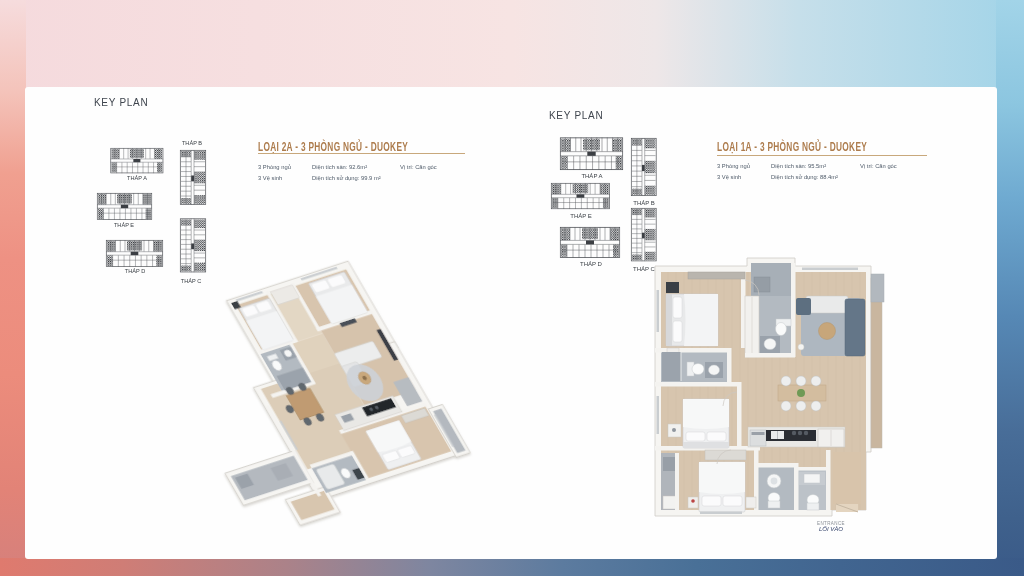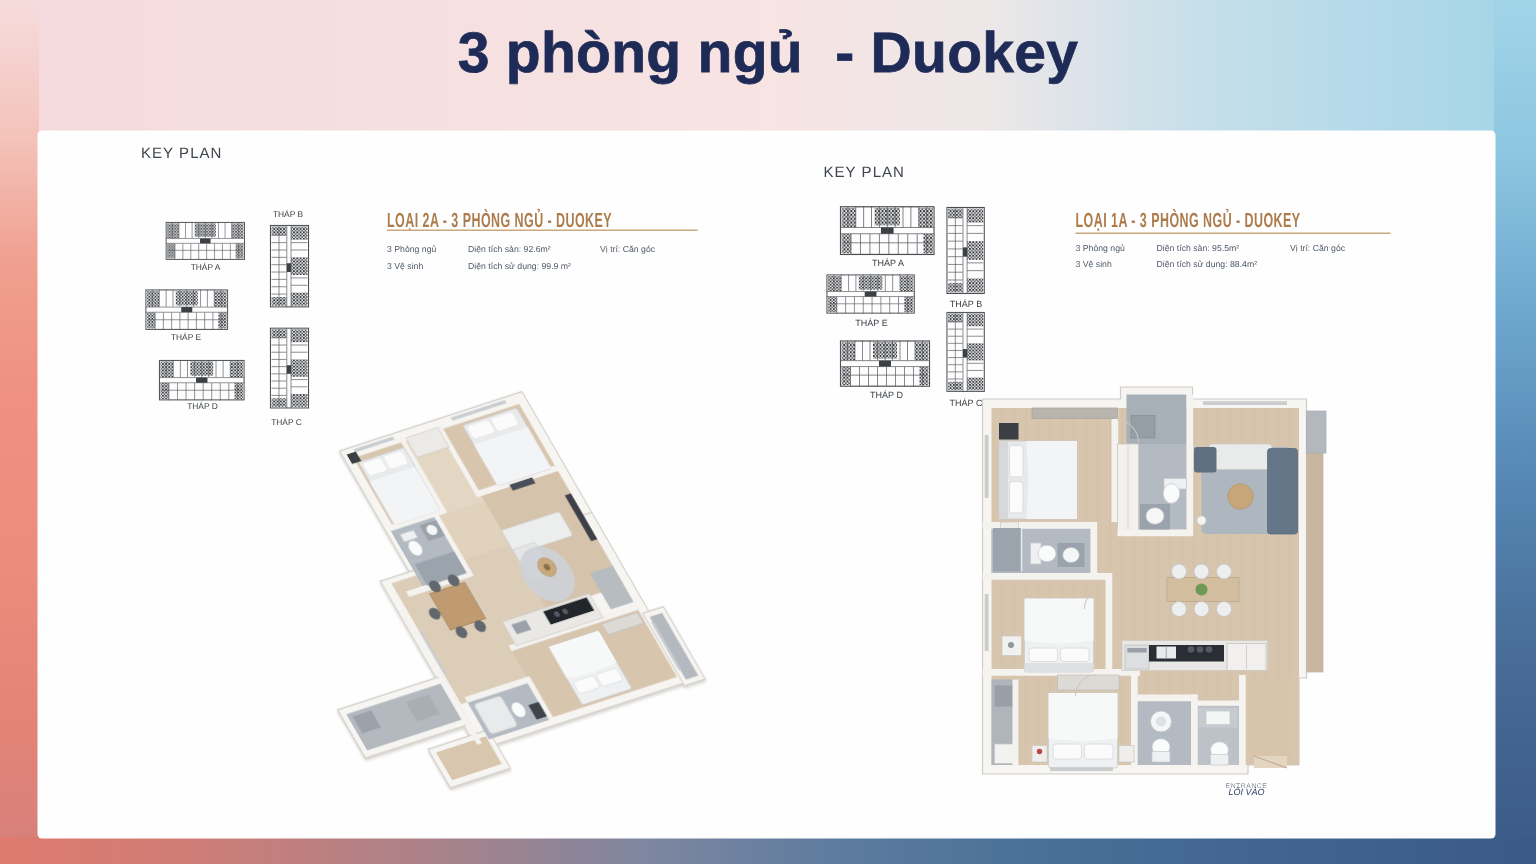--- a/index.html
+++ b/index.html
@@ -15,21 +15,20 @@
   <div class="abs" style="left:0;top:0;width:1024px;height:88px;background:linear-gradient(to right,#f5dadd 0%,#f7e4e3 50%,#eee7e8 64%,#c6dfea 78%,#a2d4e8 100%);"></div>
 
   <div class="abs" style="left:0;top:0;width:26px;height:576px;background:linear-gradient(to bottom,#f6dcdd 0%,#f4c3ba 16%,#f0a090 30%,#ee9183 45%,#ec8c7c 65%,#e28377 85%,#d5807c 100%);"></div>
 
   <div class="abs" style="right:0;top:0;width:28px;height:576px;background:linear-gradient(to bottom,#a2d4e8 0%,#8cc6e0 18%,#6ea9d0 35%,#5688b5 55%,#486d98 75%,#3f618c 90%,#3a5a88 100%);"></div>
 
   <div class="abs" style="left:0;bottom:0;width:1024px;height:18px;background:linear-gradient(to right,#df7a6e 0%,#cf7d76 12%,#ab8289 28%,#7e86a0 42%,#5c7b9f 55%,#497097 68%,#416590 82%,#3a5a88 100%);"></div>
 
   <div class="abs" style="left:25px;top:87px;width:972px;height:472px;background:#fefefe;border-radius:3px;"></div>
 
-  <div class="abs" style="left:0;top:15px;width:1024px;text-align:center;font-size:38px;font-weight:bold;color:#1f2b57;letter-spacing:0.2px;-webkit-text-stroke:0.5px #1f2b57;">3 phòng ngủ&nbsp; - Duokey</div>
 
   <div class="abs" style="left:94px;top:97px;font-size:10px;color:#3f454e;letter-spacing:0.7px;">KEY PLAN</div>
 
   <div class="abs" style="left:549px;top:110px;font-size:10px;color:#3f454e;letter-spacing:0.7px;">KEY PLAN</div>
 
   <div class="abs" style="left:258px;top:139px;font-size:13.5px;font-weight:bold;color:#ad7c4d;white-space:nowrap;transform:scaleX(0.615);transform-origin:0 0;letter-spacing:0.5px;">LOẠI 2A - 3 PHÒNG NGỦ - DUOKEY</div>
 
   <div class="abs" style="left:258px;top:153px;width:207px;height:1px;background:#c8a87c;"></div>
 
   <div class="abs" style="left:258px;top:164px;font-size:5.8px;color:#4e5a68;">

